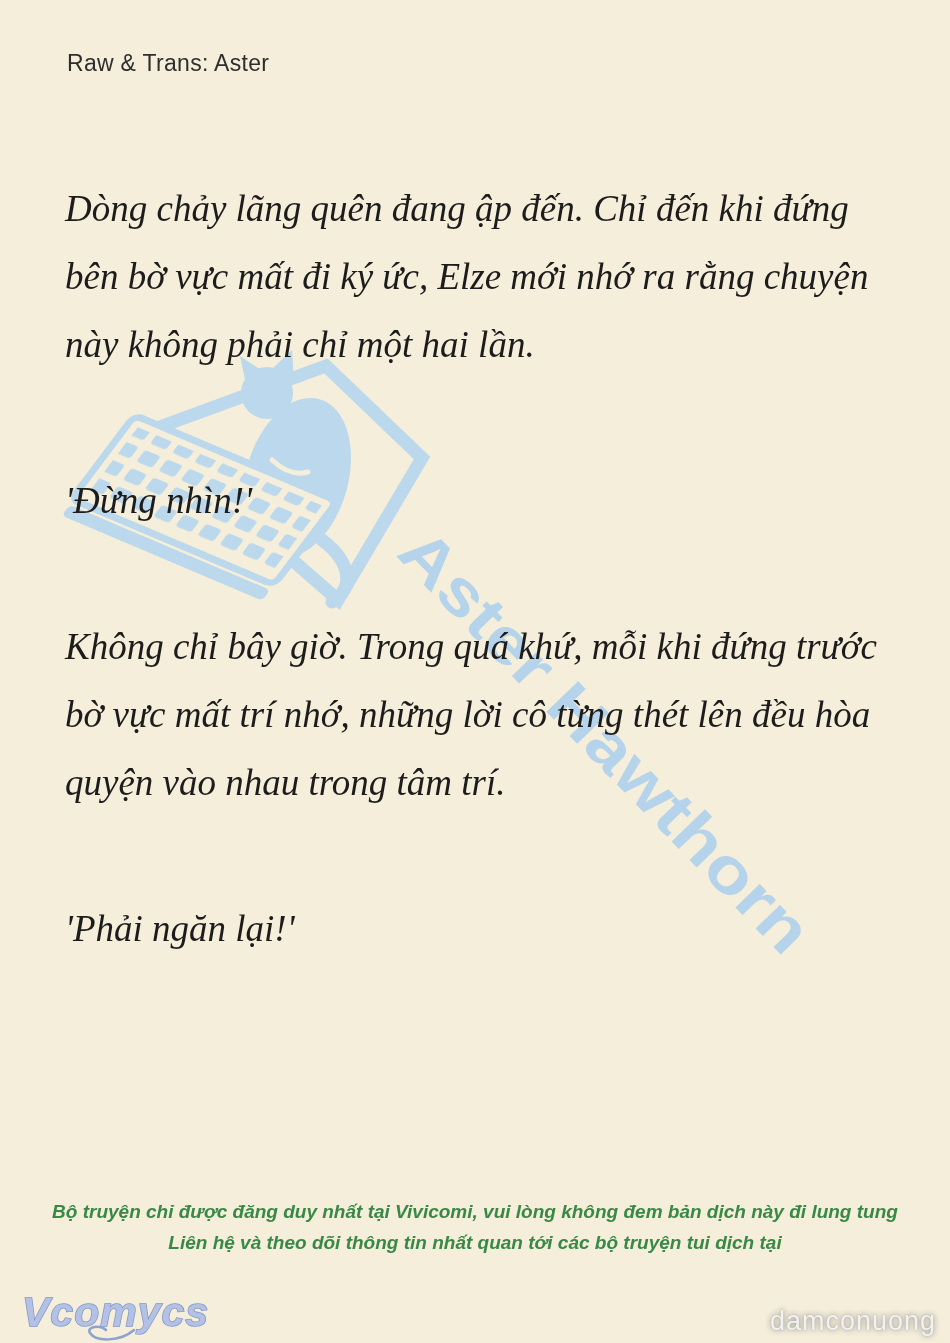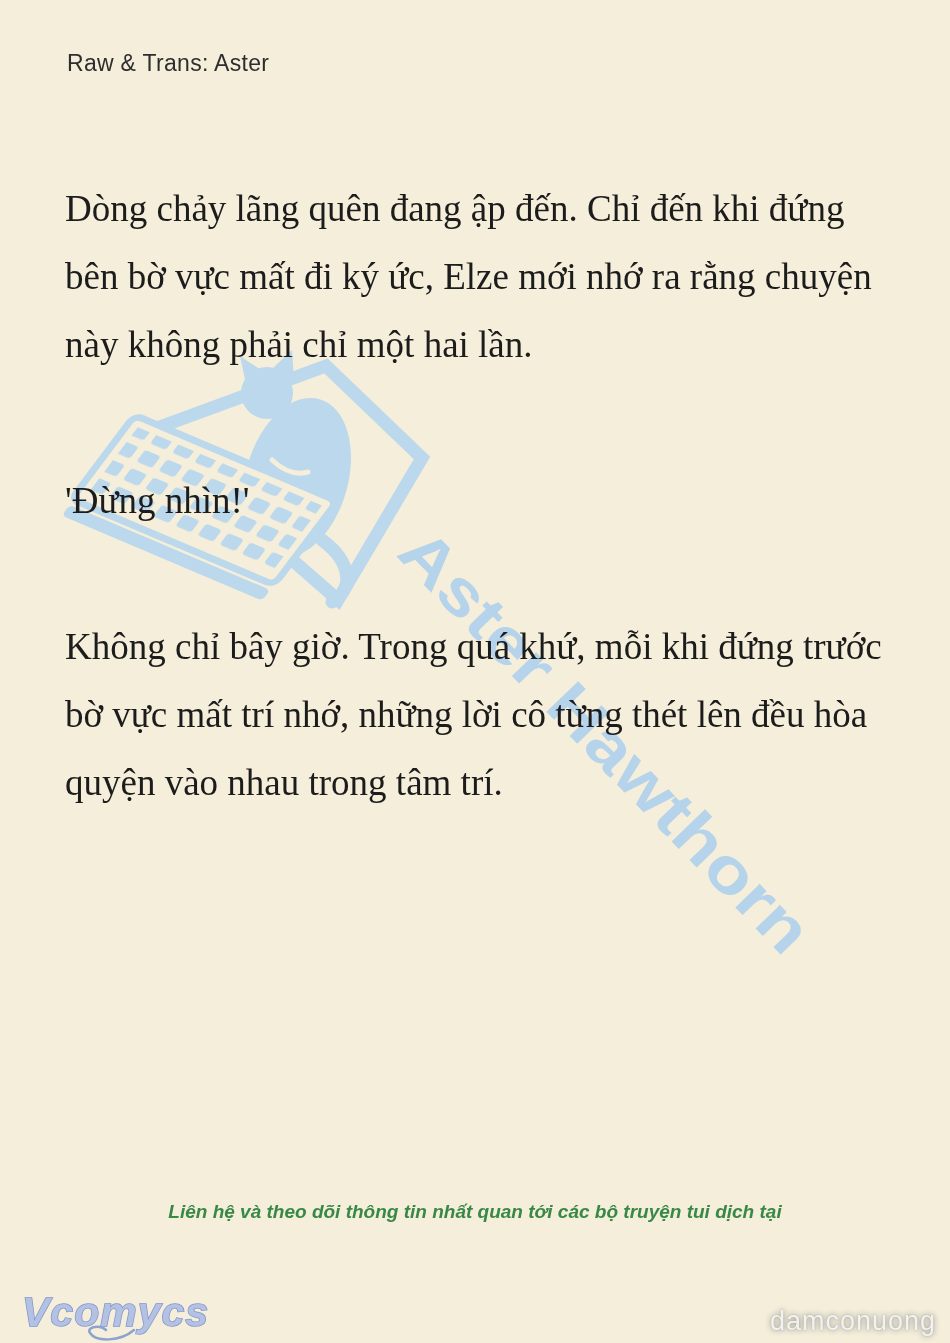--- a/index.html
+++ b/index.html
@@ -10,21 +10,21 @@
   .watermark-svg{position:absolute;left:0;top:0;z-index:1;pointer-events:none;}
   .credit{
     position:absolute;left:67px;top:50px;z-index:2;
     font-size:23px;color:#2e2e2e;letter-spacing:.3px;
   }
   .content{
     position:absolute;left:65px;top:175px;width:828px;z-index:2;
     font-family:"Liberation Serif","DejaVu Serif",serif;
     font-size:37px;line-height:68px;color:#1c1c1c;
   }
-  .content p{margin:0 0 88px 0;}
+  .content p{margin:0 0 88px 0;font-style:italic;}
   .content p.gap-sm{margin-bottom:78px;}
   .content p:last-child{margin-bottom:0;}
   .footer{
     position:absolute;left:0;top:1196px;width:100%;z-index:2;
     text-align:center;font-style:italic;font-weight:bold;
     font-size:19px;line-height:31px;color:#388846;
   }
   .logo-svg{position:absolute;left:16px;top:1280px;z-index:3;}
   .corner-tag{
     position:absolute;right:14px;top:1306px;z-index:3;
@@ -64,23 +64,25 @@
 
     <text transform="translate(395,555) rotate(46)" font-family="Liberation Sans, sans-serif" font-size="64" font-weight="600" fill="#b5d3ea" textLength="560" lengthAdjust="spacingAndGlyphs">Aster Hawthorn</text>
   </svg>
 
   <div class="credit">Raw &amp; Trans: Aster</div>
 
   <div class="content">
     <p>Dòng chảy lãng quên đang ập đến. Chỉ đến khi đứng bên bờ vực mất đi ký ức, Elze mới nhớ ra rằng chuyện này không phải chỉ một hai lần.</p>
     <p class="gap-sm">'Đừng nhìn!'</p>
     <p class="gap-sm">Không chỉ bây giờ. Trong quá khứ, mỗi khi đứng trước bờ vực mất trí nhớ, những lời cô từng thét lên đều hòa quyện vào nhau trong tâm trí.</p>
+    <p>'Phải ngăn lại!'</p>
   </div>
 
   <div class="footer">
+    <div>Bộ truyện chỉ được đăng duy nhất tại Vivicomi, vui lòng không đem bản dịch này đi lung tung</div>
     <div>Liên hệ và theo dõi thông tin nhất quan tới các bộ truyện tui dịch tại</div>
   </div>
 
   <svg class="logo-svg" width="230" height="62" viewBox="0 0 230 62" aria-hidden="true">
     <text x="6" y="46" font-family="Liberation Sans, sans-serif" font-size="41" font-weight="bold" font-style="italic" letter-spacing="1" fill="#b3c2e4" stroke="#8094c8" stroke-width="1.5" paint-order="stroke">Vcomycs</text>
     <path d="M118,50 C104,62 80,62 74,53 C70,47 84,44 90,50" fill="none" stroke="#8ea2d0" stroke-width="2.5" stroke-linecap="round"></path>
   </svg>
 
   <div class="corner-tag">damconuong</div>
 

